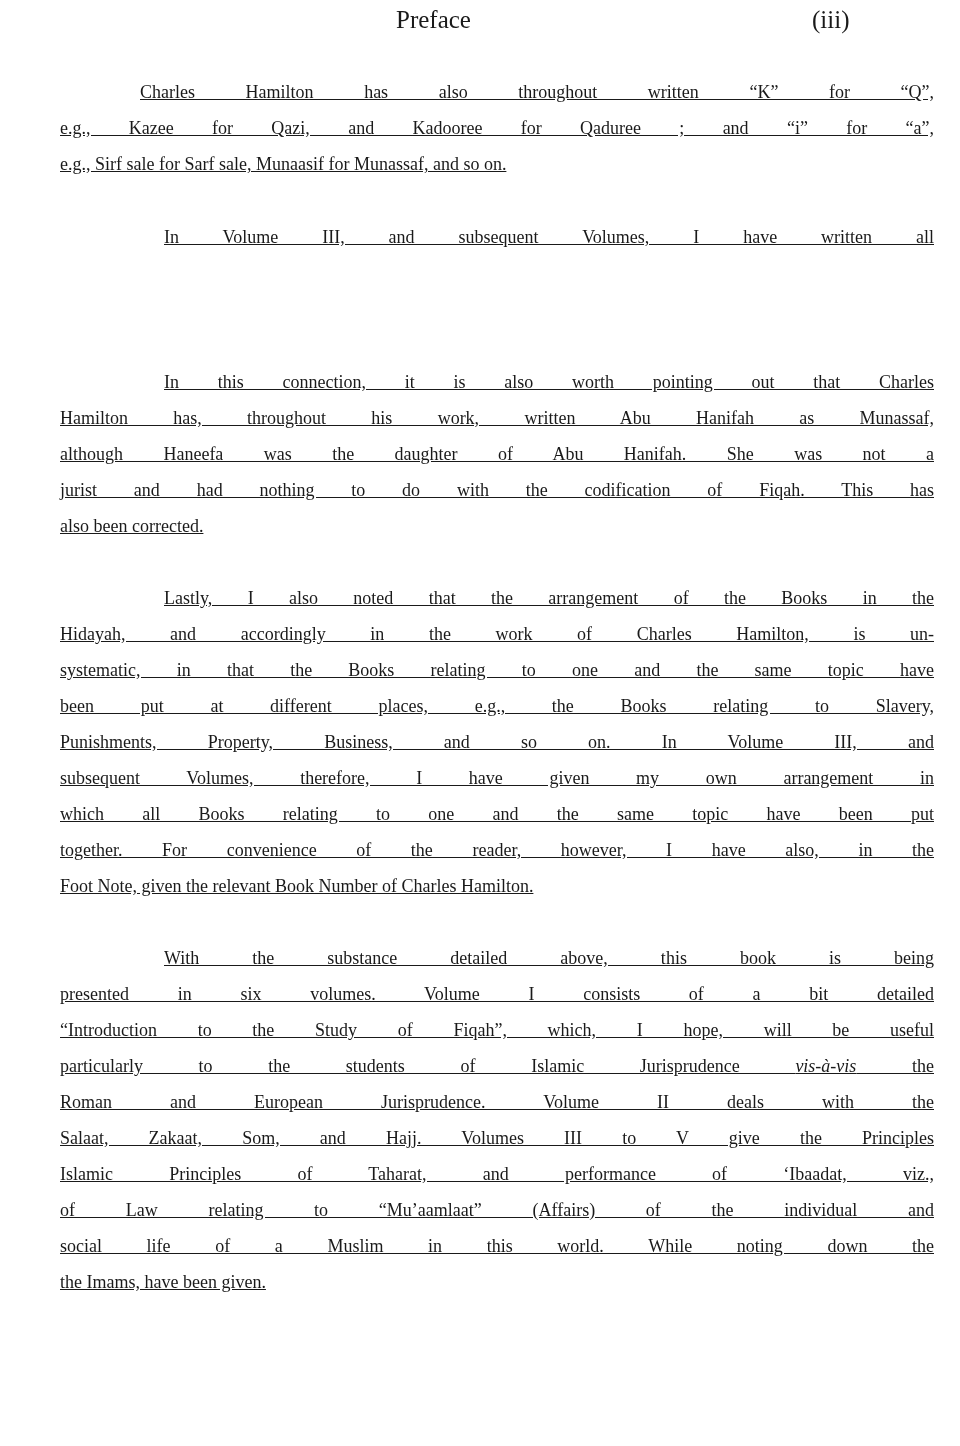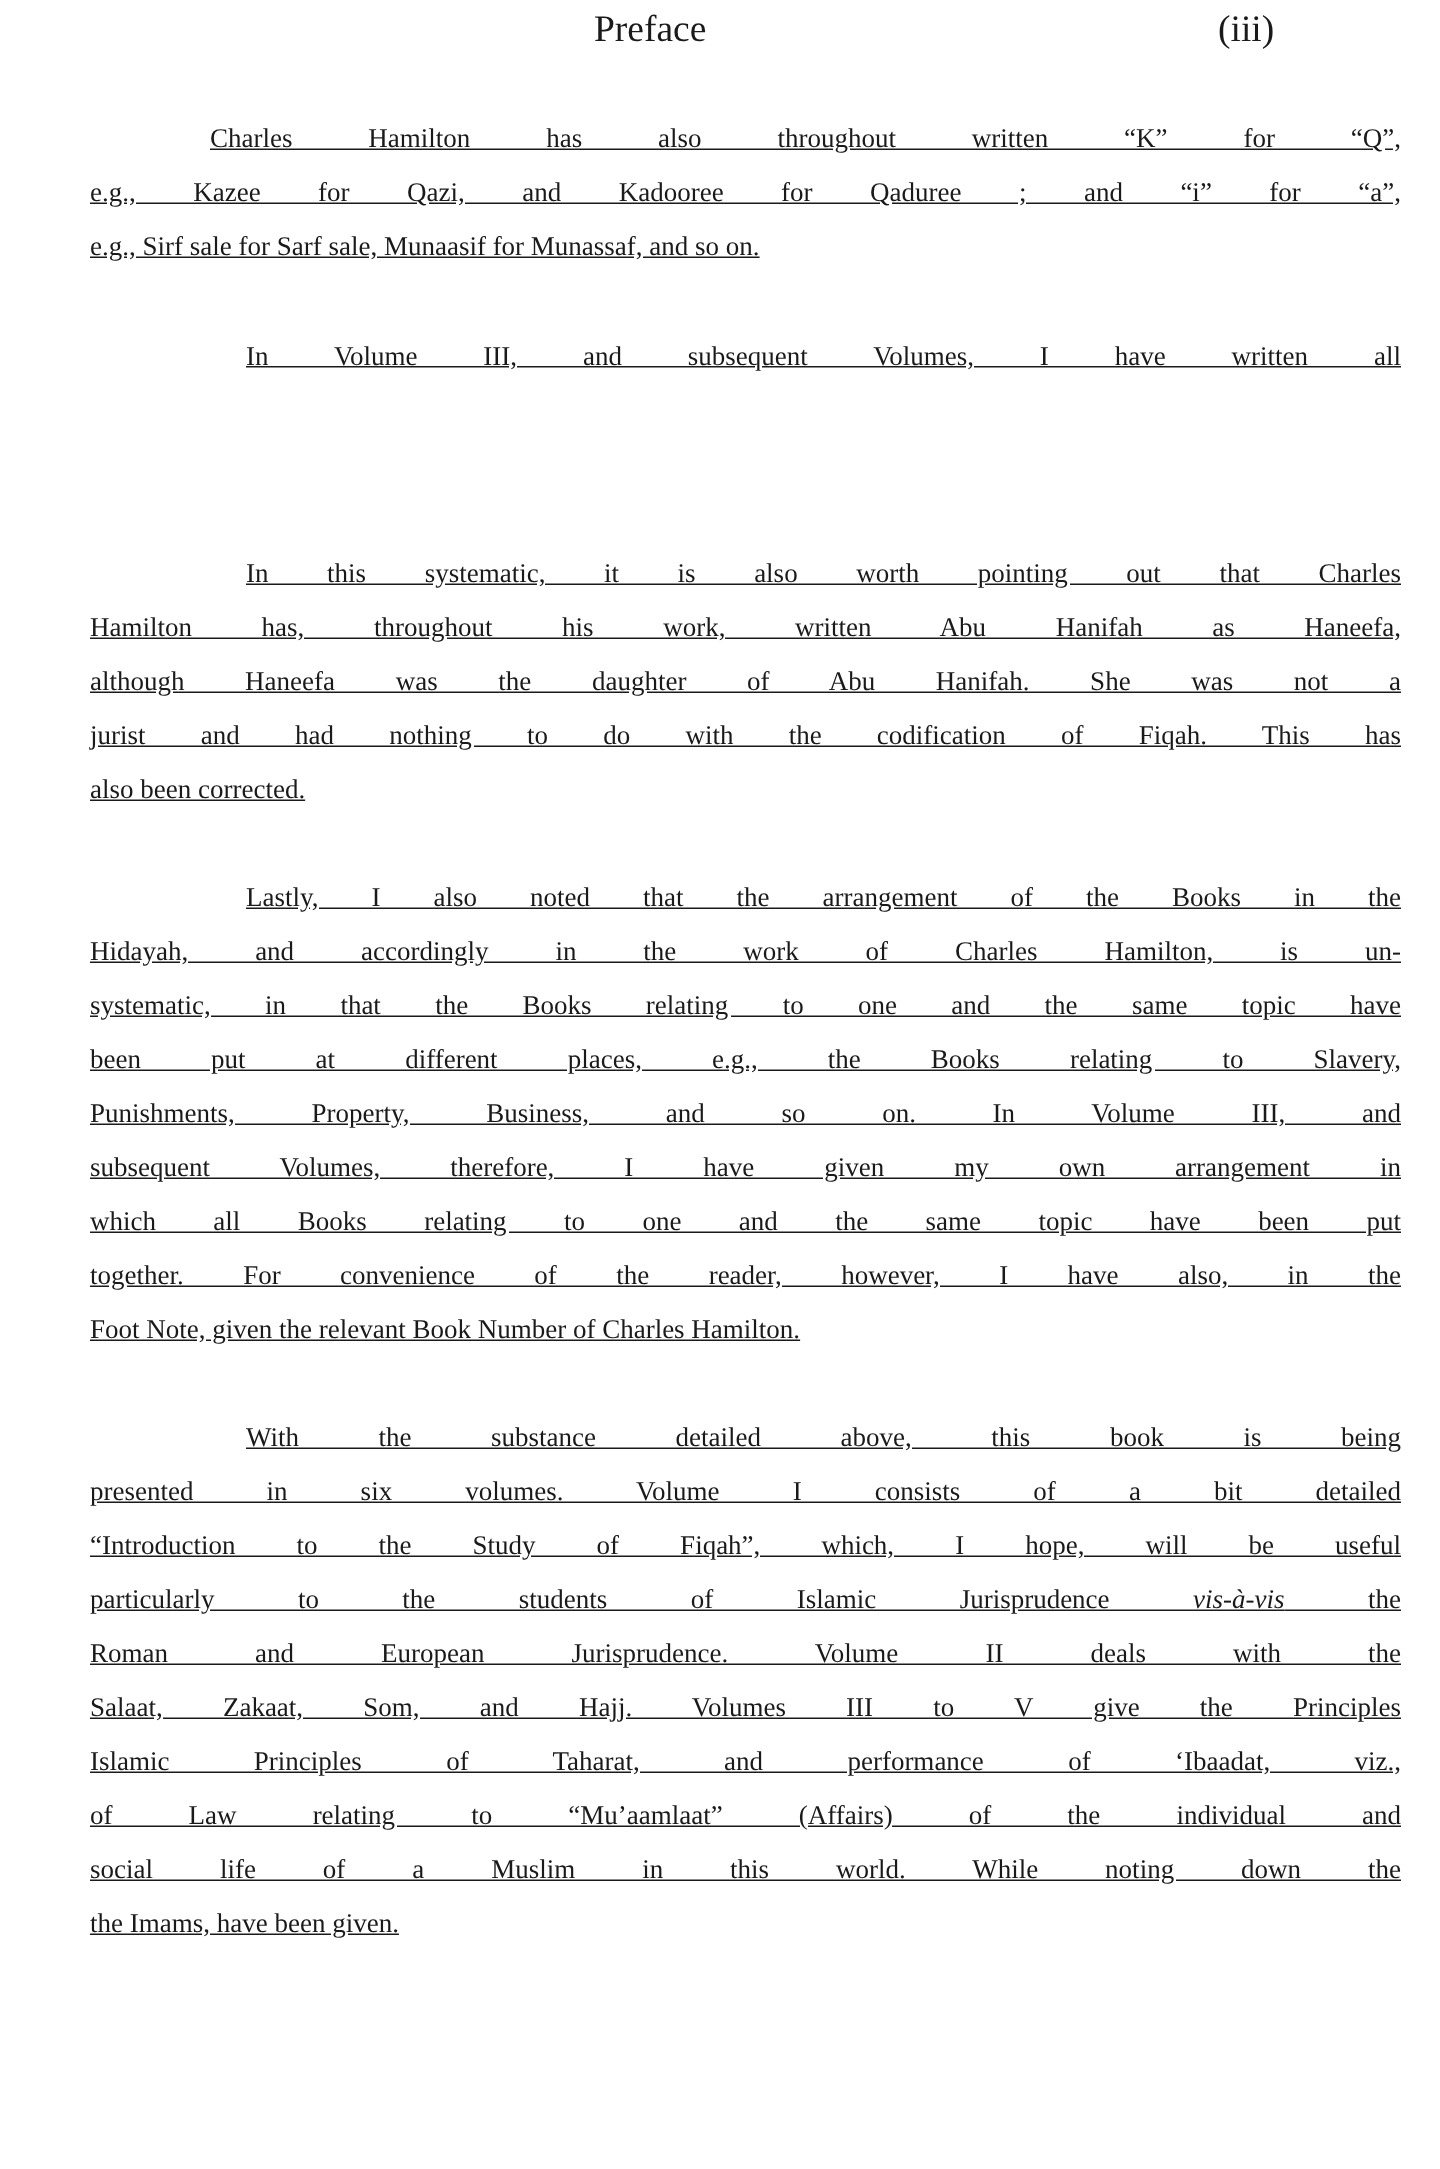--- a/index.html
+++ b/index.html
@@ -82,22 +82,22 @@
     <span class="line indent-small">Charles Hamilton has also throughout written “K” for “Q”,</span>
     <span class="line">e.g., Kazee for Qazi, and Kadooree for Qaduree ; and “i” for “a”,</span>
     <span class="line last">e.g., Sirf sale for Sarf sale, Munaasif for Munassaf, and so on.</span>
   </div>
 
   <div class="para p2">
     <span class="line indent-large">In Volume III, and subsequent Volumes, I have written all</span>
   </div>
 
   <div class="para p3">
-    <span class="line indent-large">In this systematic, it is also worth pointing out that Charles</span>
-    <span class="line">Hamilton has, throughout his work, written Abu Hanifah as Haneefa,</span>
+    <span class="line indent-large">In this connection, it is also worth pointing out that Charles</span>
+    <span class="line">Hamilton has, throughout his work, written Abu Hanifah as Munassaf,</span>
     <span class="line">although Haneefa was the daughter of Abu Hanifah. She was not a</span>
     <span class="line">jurist and had nothing to do with the codification of Fiqah. This has</span>
     <span class="line last">also been corrected.</span>
   </div>
 
   <div class="para p4">
     <span class="line indent-large">Lastly, I also noted that the arrangement of the Books in the</span>
     <span class="line">Hidayah, and accordingly in the work of Charles Hamilton, is un-</span>
     <span class="line">systematic, in that the Books relating to one and the same topic have</span>
     <span class="line">been put at different places, e.g., the Books relating to Slavery,</span>

